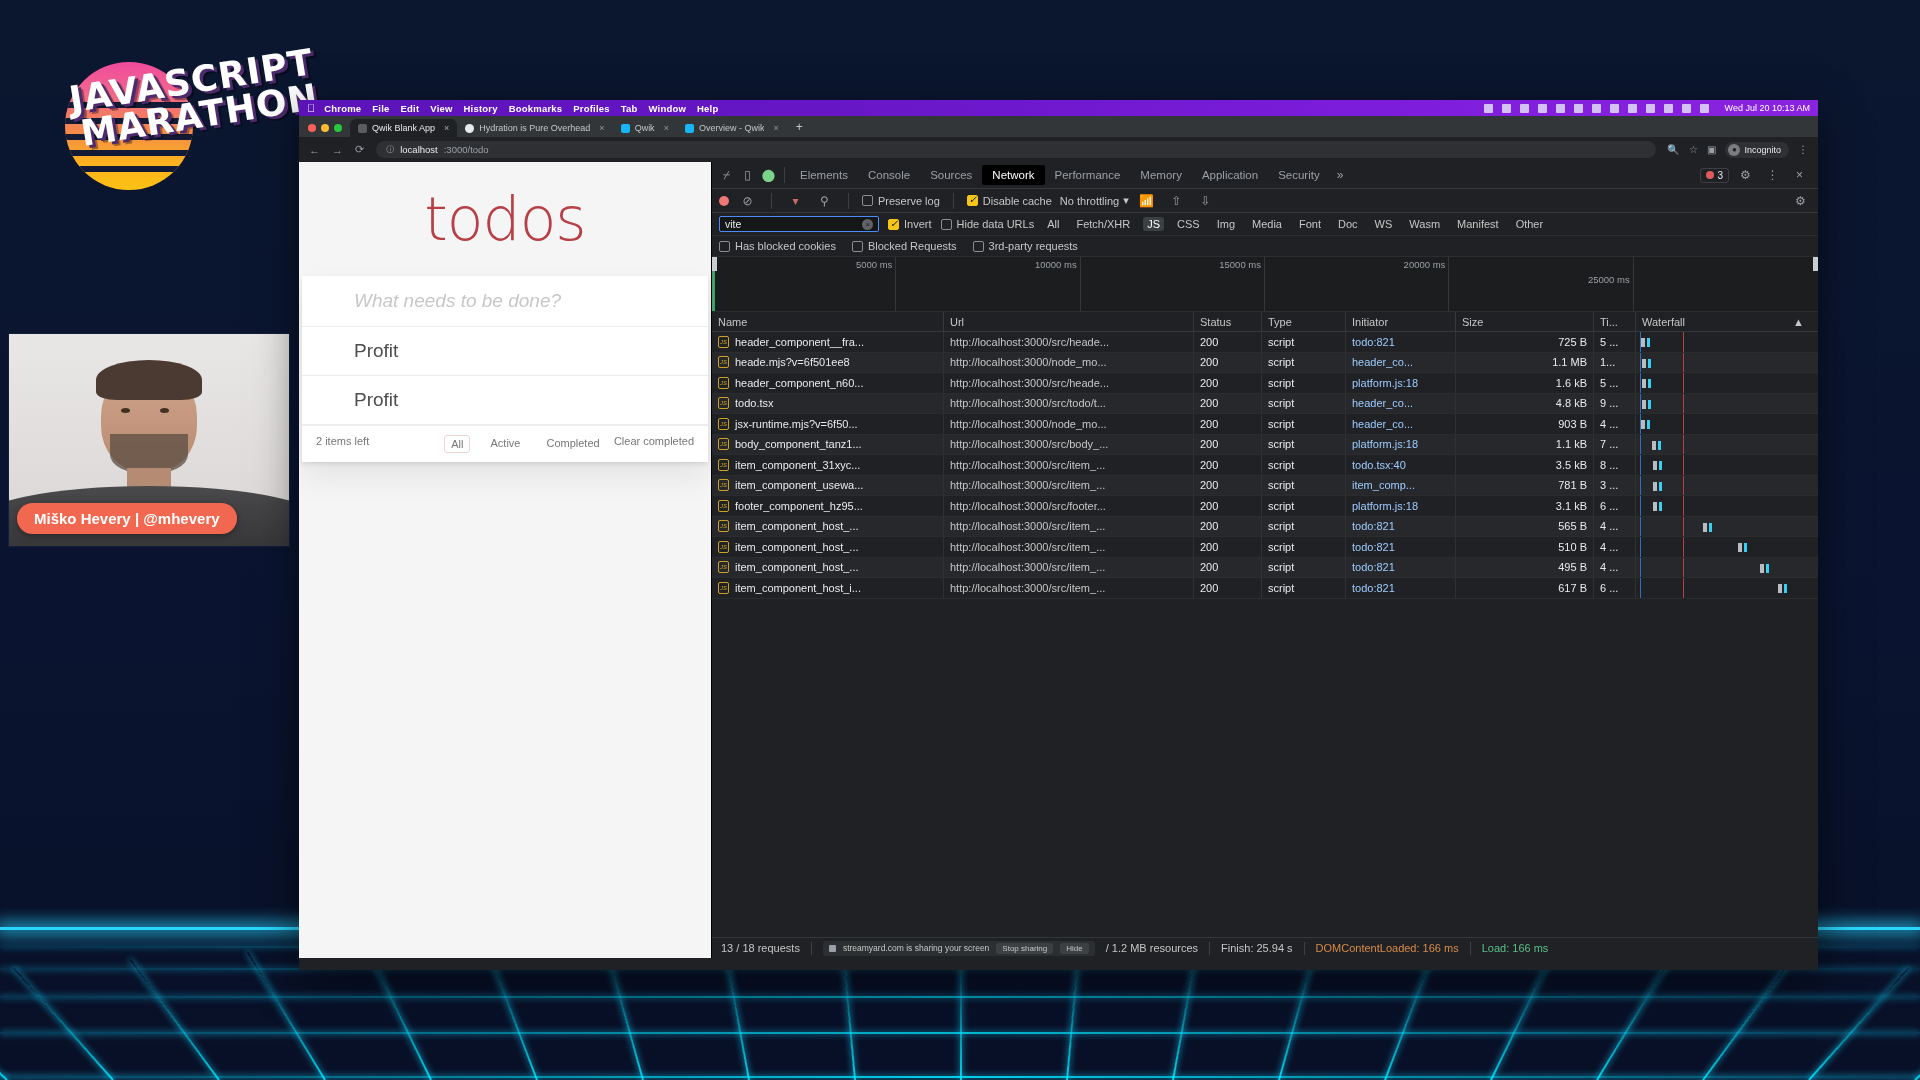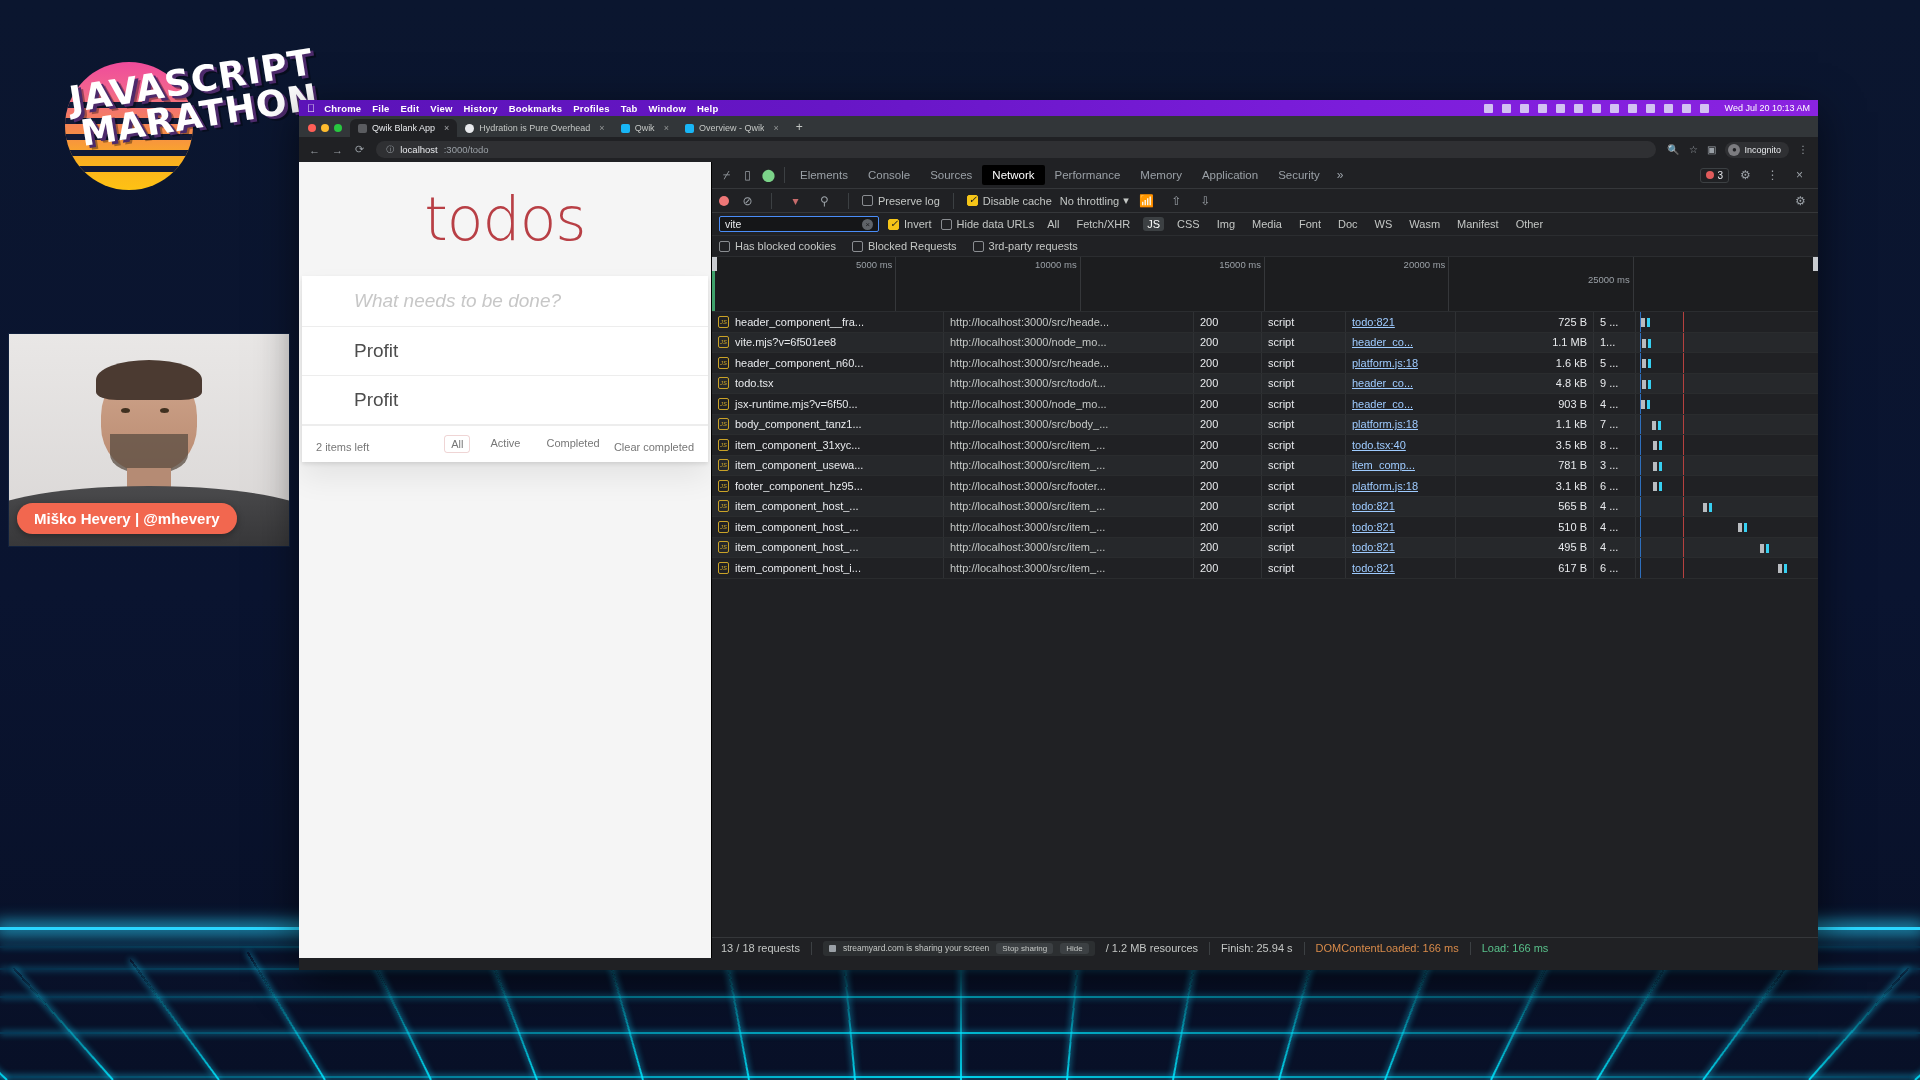--- a/index.html
+++ b/index.html
@@ -112,21 +112,21 @@
   .todo-title { text-align:center; color:#b83f45; font-weight:100; font-size:60px;
                 font-family:"DejaVu Sans", sans-serif; padding:22px 0 10px; letter-spacing:-1px; }
   .todo-card { margin:12px 3px 0; background:#fff; box-shadow:0 2px 4px rgba(0,0,0,.10), 0 16px 28px rgba(0,0,0,.07); }
   .new-todo { padding:14px 16px 14px 52px; font-size:19px; font-style:italic; color:#c7c7c7;
               border-bottom:1px solid #ededed; }
   .todo-row { padding:13px 16px 13px 52px; font-size:19px; color:#4d4d4d; border-bottom:1px solid #ededed;
               position:relative; }
   .todo-edit { margin:3px 14px 3px 32px; border:1px solid #999; box-shadow: inset 0 -1px 5px 0 rgba(0,0,0,.12);
                padding:11px 14px; font-size:19px; color:#4d4d4d; position:relative; }
   .caret { display:inline-block; width:1px; height:20px; background:#333; vertical-align:-4px; }
-  .todo-foot { display:flex; align-items:flex-end; padding:9px 14px; font-size:11px; color:#777;
+  .todo-foot { display:flex; align-items:flex-start; padding:9px 14px; font-size:11px; color:#777;
                border-top:1px solid #ededed; }
   .todo-foot .count { flex:0 0 120px; }
   .filters { flex:1; display:flex; justify-content:center; gap:14px; }
   .filters span { padding:2px 6px; border-radius:3px; }
   .filters span.sel { border:1px solid rgba(175,47,47,.2); }
   .clearc { text-decoration:none; color:#777; }
 
   
   .devtools { flex:1; background:#202124; color:#e8eaed; display:flex; flex-direction:column;
               border-left:1px solid #000; font-size:11px; }
@@ -185,21 +185,21 @@
   .c-name { width:232px; gap:6px; }
   .c-url  { width:250px; color:#c4c7c5; }
   .c-status { width:68px; }
   .c-type { width:84px; }
   .c-init { width:110px; }
   .c-size { width:138px; justify-content:flex-end; }
   .c-time { width:42px; }
   .c-wf { flex:1; position:relative; border-right:none !important; }
   .jsico { width:11px; height:12px; border:1.5px solid #c9a227; border-radius:2px; flex:none;
            display:flex; align-items:center; justify-content:center; font-size:6px; color:#c9a227; }
-  .initlink { color:#9ecbff; text-decoration:underline; overflow:hidden; text-overflow:ellipsis; }
+  .initlink { color:#9ecbff; overflow:hidden; text-overflow:ellipsis; }
   .wfbar { position:absolute; top:6px; height:9px; display:flex; align-items:center; }
   .wf-a { width:4px; height:9px; background:#b9bcc0; }
   .wf-b { width:3px; height:9px; background:#37d0f2; margin-left:2px; }
   .wf-line { position:absolute; top:0; bottom:0; width:1px; background:#2e6fbd; }
   .wf-line.red { background:#b5413f; }
 
   .dt-status { height:21px; display:flex; align-items:center; gap:11px; padding:0 9px;
                border-top:1px solid #35373a; font-size:11px; color:#c4c7c5; background:#202124; }
   .dt-status .sep { width:1px; height:13px; background:#3c4043; }
   .dcl { color:#d98b4a; } .ld { color:#58c08a; }
@@ -484,20 +484,33 @@
               <div class="tklabel" style="left: 66.6667%;">20000 ms</div>
               <div class="tk" style="left: 0px; width: 83.3333%;"></div>
               <div class="tklabel" style="left: 83.3333%; margin-top: 15px;">25000 ms</div>
             </div>
           <div class="ov-green"></div>
           <div class="ov-scroll-l"></div>
           <div class="ov-scroll-r"></div>
         </div>
 
         <div class="reqtable">
+          <div class="rt-head">
+            <div class="c-name">Name</div>
+            <div class="c-url">Url</div>
+            <div class="c-status">Status</div>
+            <div class="c-type">Type</div>
+            <div class="c-init">Initiator</div>
+            <div class="c-size" style="justify-content:flex-start">Size</div>
+            <div class="c-time">Ti...</div>
+            <div class="c-wf">
+              <span>Waterfall</span>
+              <span style="margin-left:auto;padding-right:8px">▲</span>
+            </div>
+          </div>
           <div class="rt-body" id="rows">
               <div class="rt-row">
                 <div class="c-name">
                   <i class="jsico">JS</i>
                   <span>header_component__fra...</span>
                 </div>
                 <div class="c-url">
                   <span>http://localhost:3000/src/heade...</span>
                 </div>
                 <div class="c-status">
@@ -520,21 +533,21 @@
                   <span class="wf-line red" style="left:26%"></span>
                   <span class="wfbar" style="left: 2.5%;">
                     <i class="wf-a"></i>
                     <i class="wf-b"></i>
                   </span>
                 </div>
               </div>
               <div class="rt-row">
                 <div class="c-name">
                   <i class="jsico">JS</i>
-                  <span>vite.mjs?v=6f501ee8</span>
+                  <span>heade.mjs?v=6f501ee8</span>
                 </div>
                 <div class="c-url">
                   <span>http://localhost:3000/node_mo...</span>
                 </div>
                 <div class="c-status">
                   <span>200</span>
                 </div>
                 <div class="c-type">
                   <span>script</span>
                 </div>

